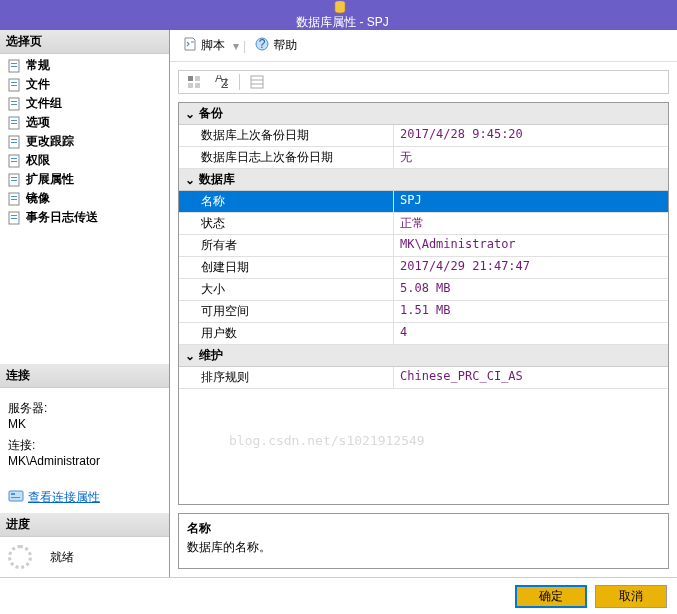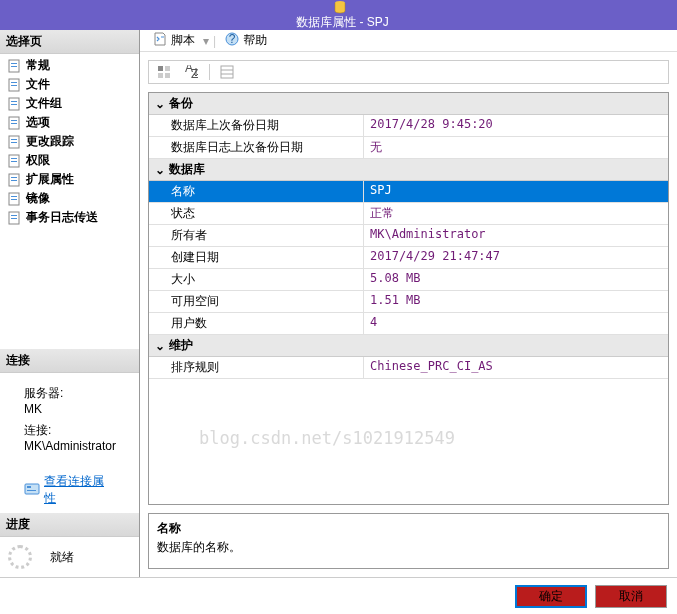--- a/index.html
+++ b/index.html
@@ -5,61 +5,61 @@
     * { box-sizing: border-box; margin: 0; padding: 0; font-family: "Microsoft YaHei", "Segoe UI", sans-serif; font-size: 12px; }
     body { width: 677px; height: 614px; background: #fff; overflow: hidden; }
     
     .titlebar { height: 30px; background: #6b5fc7; display: flex; align-items: center; padding: 0 0 0 8px; color: #fff; flex-direction: column; }
     .titlebar-icon { width: 16px; height: 16px; margin-right: 6px; display: flex; align-items: center; justify-content: center; }
     .titlebar-title { flex: 1; }
     .titlebar-btn { width: 46px; height: 30px; display: flex; align-items: center; justify-content: center; }
     
     .main-area { display: flex; height: 547px; }
     
-    .left-panel { width: 140px; background: #fff; border-right: 1px solid #999; display: flex; flex-direction: column; }
+    .left-panel { width: 170px; background: #fff; border-right: 1px solid #999; display: flex; flex-direction: column; }
     .section-header { background: linear-gradient(#e8e8e8, #d8d8d8); padding: 3px 6px; font-weight: bold; border-bottom: 1px solid #ccc; }
     .tree-list { padding: 2px 0; }
     .tree-item { display: flex; align-items: center; padding: 1px 6px; cursor: pointer; font-weight: bold; }
     .tree-icon { width: 16px; height: 16px; margin-right: 4px; display: inline-flex; align-items: center; justify-content: center; }
     
     .conn-section { margin-top: auto; padding: 0; }
-    .conn-body { padding: 6px 24px; }
+    .conn-body { padding: 6px 8px; }
     .conn-label { margin-top: 6px; }
     .conn-value { color: #000; }
     .conn-link { display: flex; align-items: center; margin-top: 20px; }
     .conn-link a { color: #0066cc; text-decoration: underline; margin-left: 4px; }
     
     .progress-body { padding: 8px; display: flex; align-items: center; gap: 8px; }
     .spinner { width: 24px; height: 24px; border: 3px dotted #ccc; border-radius: 50%; margin-right: 10px; }
     
     .right-panel { flex: 1; display: flex; flex-direction: column; }
-    .toolbar { height: 22px; display: flex; align-items: center; padding: 0 8px; gap: 4px; border-bottom: 1px solid #ddd; }
+    .toolbar { height: 32px; display: flex; align-items: center; padding: 0 8px; gap: 4px; border-bottom: 1px solid #ddd; }
     .tb-btn { display: flex; align-items: center; padding: 2px 4px; gap: 3px; }
     .tb-sep { color: #999; }
     
     .content-area { flex: 1; padding: 8px; display: flex; flex-direction: column; gap: 8px; }
     .view-toolbar { height: 24px; border: 1px solid #ccc; display: flex; align-items: center; padding: 0 4px; gap: 6px; }
     .vt-btn { width: 22px; height: 20px; display: flex; align-items: center; justify-content: center; }
     .vt-sep { width: 1px; height: 16px; background: #ccc; }
     
     .prop-grid { border: 1px solid #999; flex: 1; overflow: auto; position: relative; }
     .prop-cat { background: #e8e8e8; display: flex; align-items: center; padding: 2px 4px; font-weight: bold; border-bottom: 1px solid #ccc; }
     .prop-cat .exp { width: 14px; display: inline-flex; justify-content: center; margin-right: 2px; cursor: pointer; }
     .prop-row { display: flex; border-bottom: 1px solid #e0e0e0; }
     .prop-row.selected { background: #0078d7; color: #fff; }
     .prop-key { width: 215px; padding: 2px 4px 2px 22px; border-right: 1px solid #e0e0e0; }
     .prop-val { flex: 1; padding: 2px 6px; font-family: Consolas, monospace; }
     .prop-row:not(.selected) .prop-val { color: #701a75; }
-    .watermark { position: absolute; bottom: 56px; left: 50px; color: rgba(180,180,180,0.5); font-size: 17px; font-family: Consolas, monospace; pointer-events: none; }
+    .watermark { position: absolute; bottom: 56px; left: 50px; color: rgba(180,180,180,0.5); font-size: 13px; font-family: Consolas, monospace; pointer-events: none; }
     
     .desc-box { border: 1px solid #999; padding: 6px 8px; height: 56px; }
     .desc-title { font-weight: bold; margin-bottom: 2px; }
     
     .button-bar { height: 37px; display: flex; align-items: center; justify-content: flex-end; padding: 0 10px; gap: 8px; border-top: 1px solid #ccc; }
-    .dlg-btn { min-width: 72px; height: 23px; border: 1px solid #999; background: #b91c1c; display:flex;align-items:center;justify-content:center; }
+    .dlg-btn { min-width: 72px; height: 23px; border: 1px solid #999; background: #eab308; display:flex;align-items:center;justify-content:center; }
     .dlg-btn.primary { border: 2px solid #0078d7; }
   </style>
 </head>
 <body>
 
 <div class="titlebar">
   <span class="titlebar-icon">
     <svg width="14" height="14" viewBox="0 0 14 14">
         <ellipse cx="7" cy="3" rx="5" ry="2" fill="#f5c542"></ellipse>
         <path d="M2 3v8c0 1.1 2.2 2 5 2s5-.9 5-2V3" fill="#f5c542" stroke="#b88800" stroke-width="0.5"></path>

